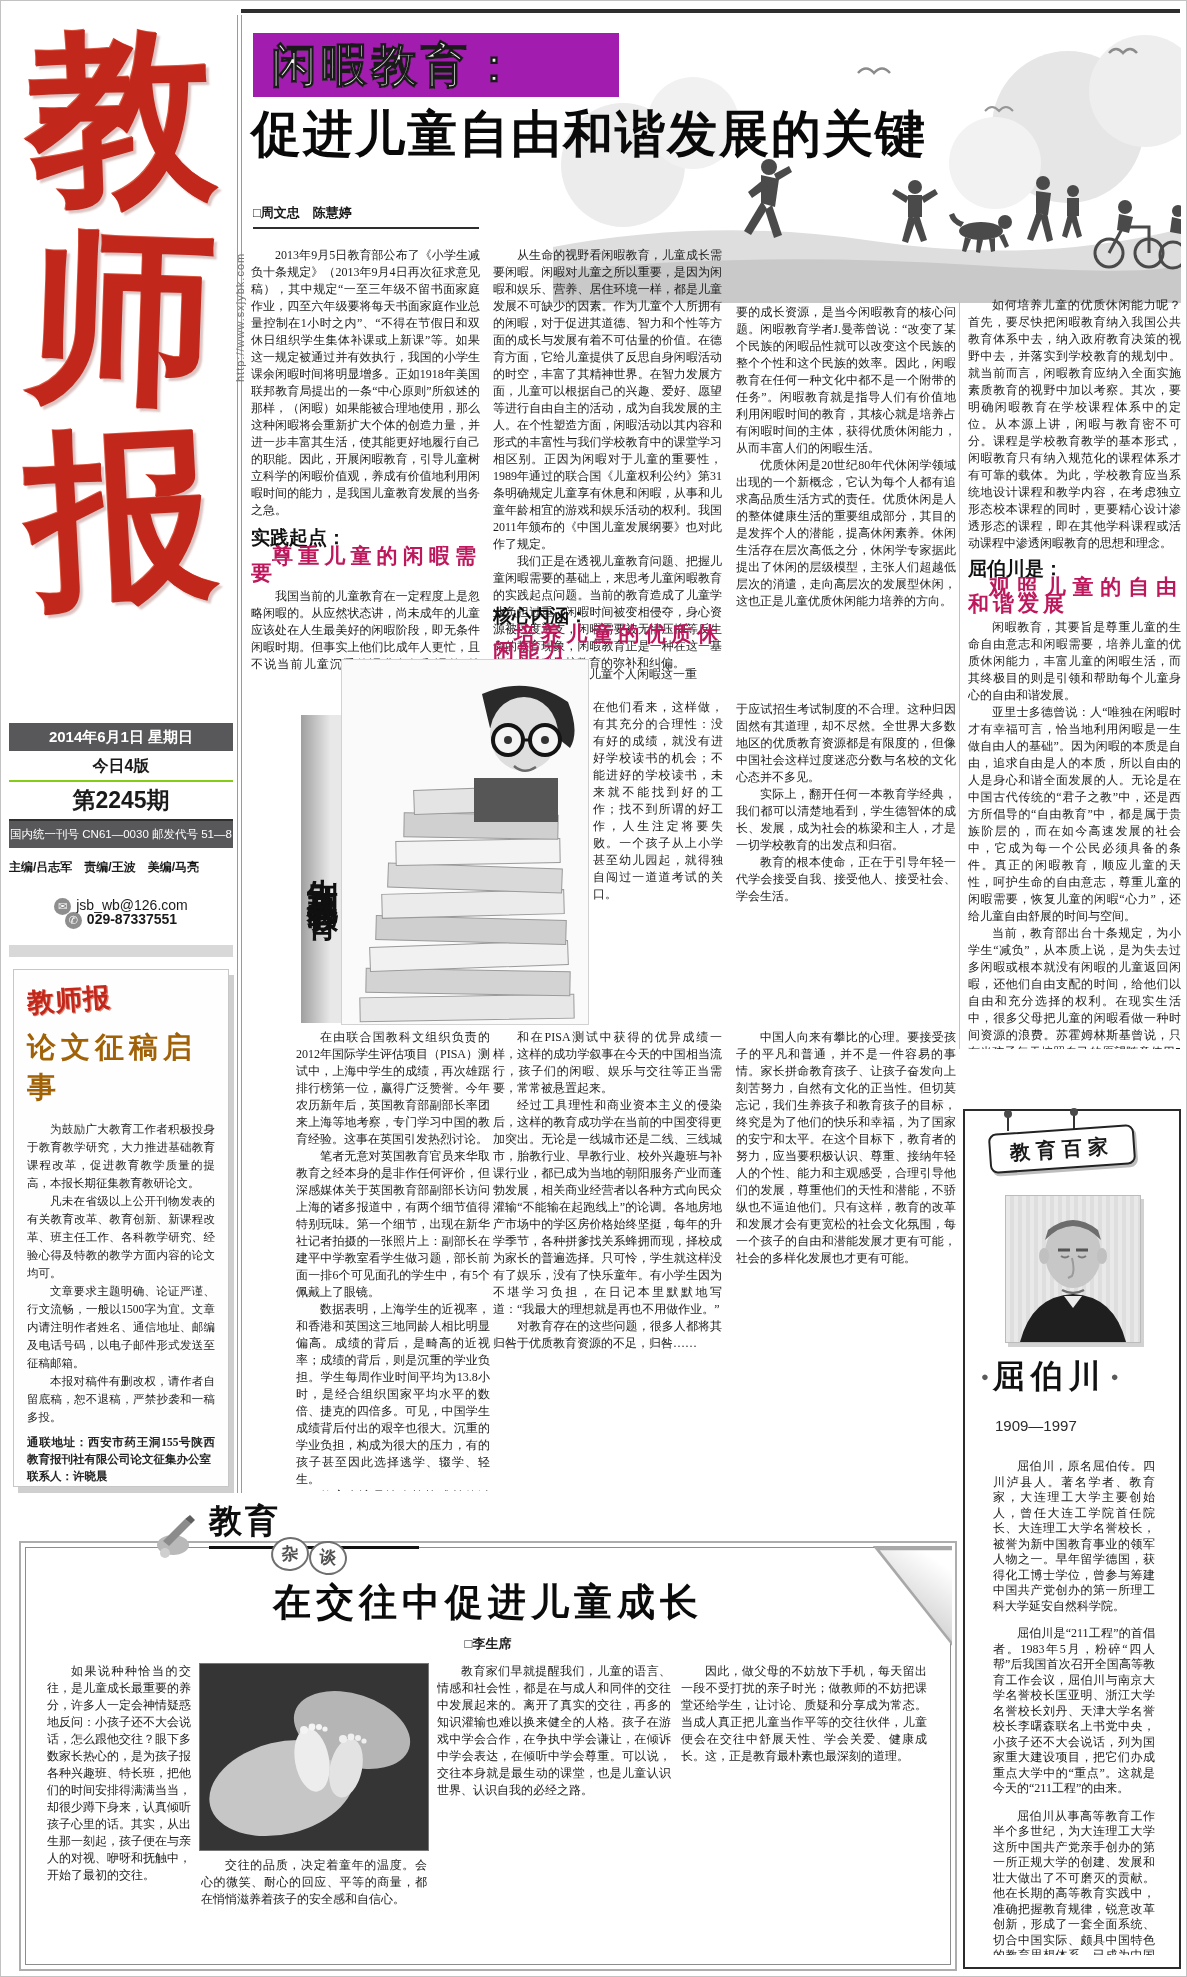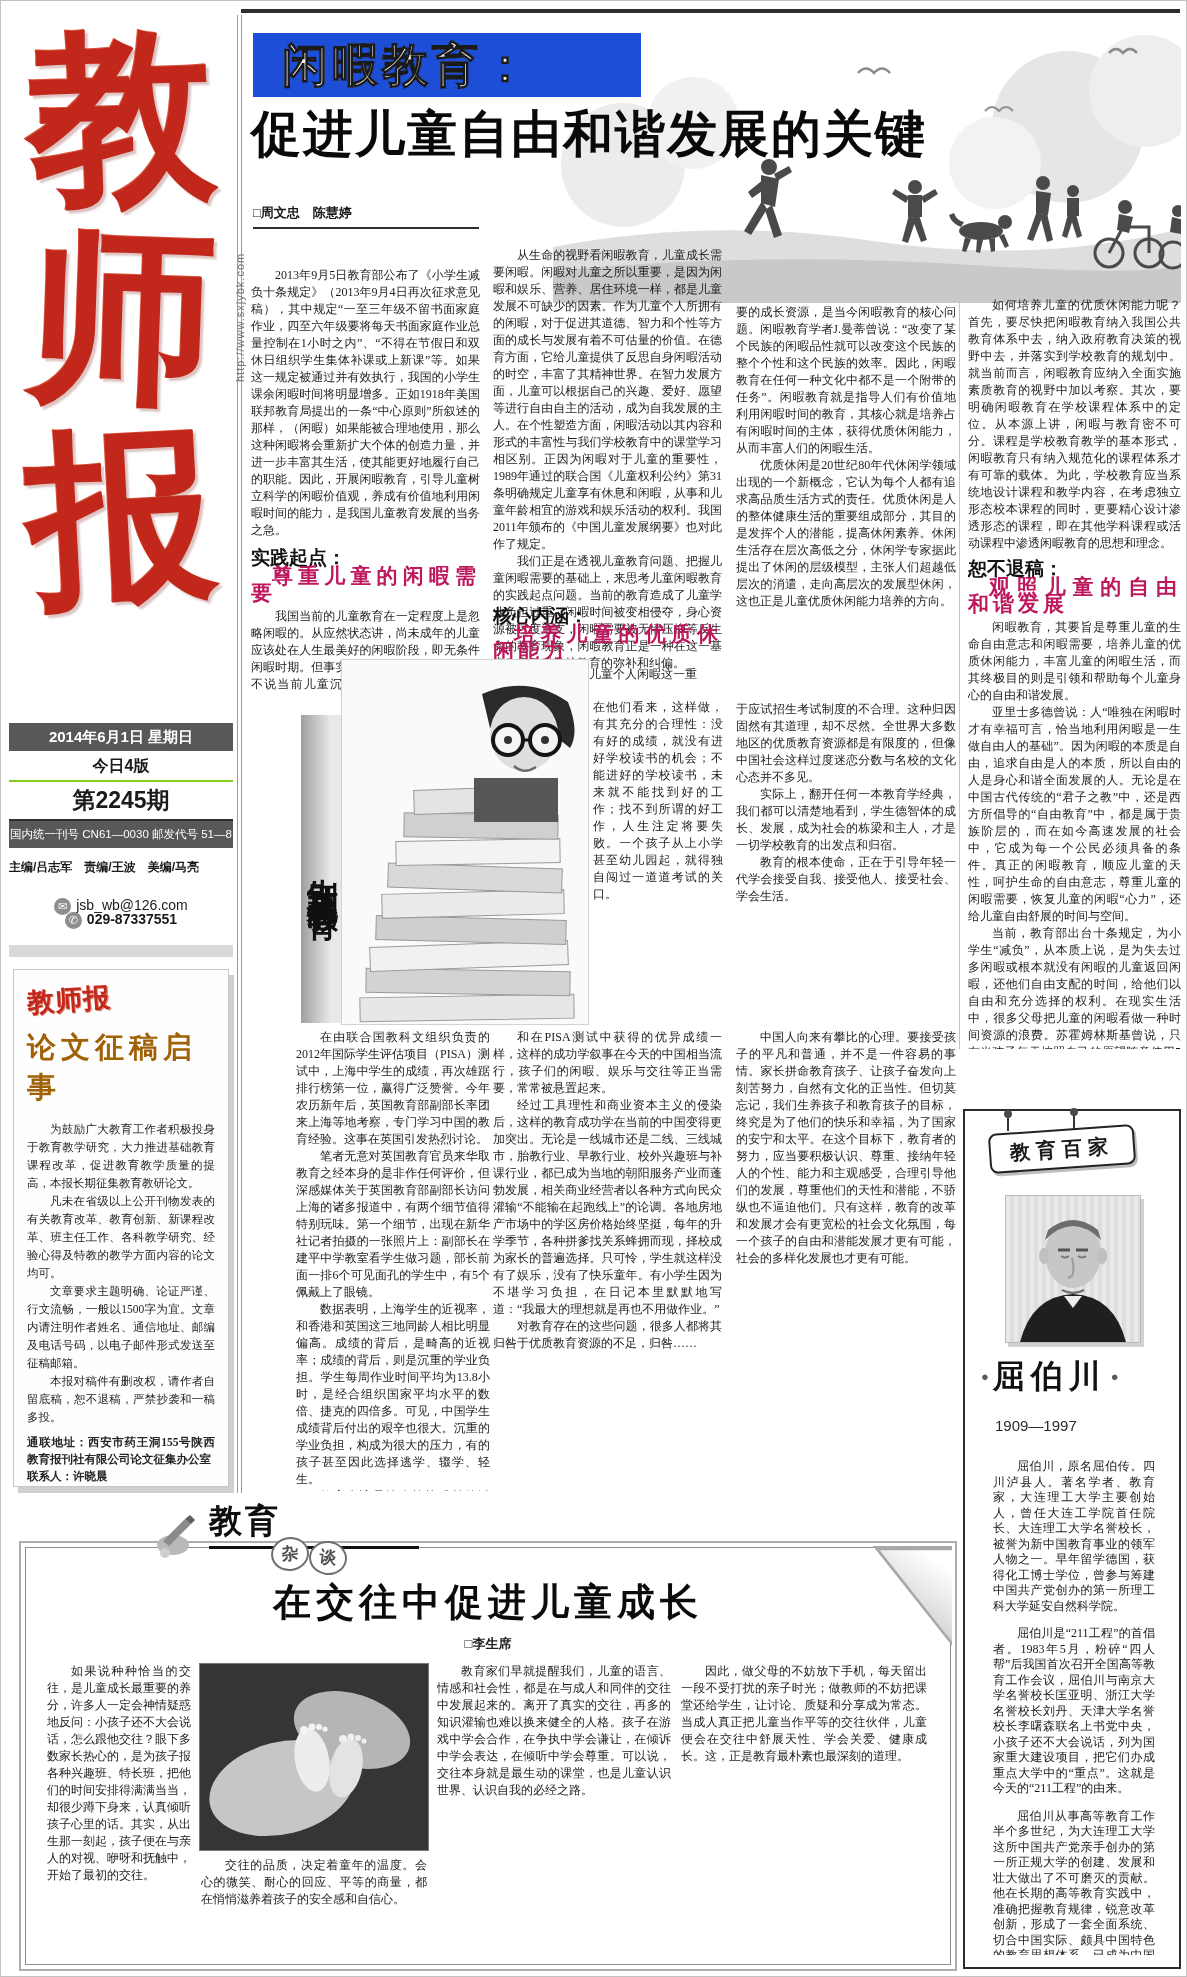--- a/index.html
+++ b/index.html
@@ -23,22 +23,22 @@
   .contact-ic{display:inline-block;width:17px;height:17px;border-radius:50%;background:#8e8e8e;color:#fff;
               font-size:11px;line-height:17px;text-align:center;vertical-align:middle;margin-right:5px;}
   
   .solic{background:#fefefe;border:1px solid #c7c7c7;box-shadow:5px 6px 0 #cfcfcf;box-sizing:border-box;padding:12px 13px;overflow:hidden;}
   .solic-logo{font-size:27px;font-weight:900;color:#c1271b;transform:rotate(-4deg);display:inline-block;letter-spacing:1px;
               text-shadow:1px 1px 0 #e0826f;}
   .solic-title{font-size:29px;font-weight:bold;color:#a16207;letter-spacing:5px;margin:10px 0 12px 0;}
   .solic p{margin:0;text-indent:2em;font-size:11.5px;line-height:18px;text-align:justify;color:#242424;}
   .solic .cl{font-weight:bold;text-indent:0;line-height:17px;}
   
-  .kicker{background:#1d4ed8;color:#f4f4f4;-webkit-text-stroke:1px #1a1a1a;
-          font-size:46px;font-weight:900;letter-spacing:4px;line-height:64px;padding:0 29px;
+  .kicker{background:#a21caf;color:#f4f4f4;-webkit-text-stroke:1px #1a1a1a;
+          font-size:46px;font-weight:900;letter-spacing:4px;line-height:64px;padding:0 18px;
           font-family:"Liberation Sans","DejaVu Sans",sans-serif;}
   .main-title{font-size:50px;font-weight:900;letter-spacing:2px;color:#090909;line-height:58px;}
   .byline{font-size:13px;font-weight:bold;font-family:"Liberation Sans","DejaVu Sans",sans-serif;}
   .rule{background:#2e2e2e;}
   .colrule{background:#c4c4c4;}
   
   .vstrip{background:linear-gradient(90deg,#9f9f9f,#e8e8e8 70%);writing-mode:vertical-rl;
           font-size:31px;font-weight:900;letter-spacing:4px;color:#101010;text-align:center;
           font-family:"Liberation Serif","DejaVu Serif",serif;}
   .vbyline{writing-mode:vertical-rl;font-size:13px;font-weight:bold;color:#222;}
@@ -181,21 +181,21 @@
       </g>
     </svg>
   </div>
 
   <div class="abs kicker" style="left:252px;top:32px;min-width:330px;">闲暇教育：</div>
   <div class="abs main-title" style="left:250px;top:104px;width:930px;">促进儿童自由和谐发展的关键</div>
 
   <div class="abs byline" style="left:252px;top:203px;">□周文忠　陈慧婷</div>
   <div class="abs rule" style="left:252px;top:226px;width:226px;height:2px;"></div>
 
-  <div class="abs bt" style="left:250px;top:246px;width:229px;height:424px;margin-top:20px;">
+  <div class="abs bt" style="left:250px;top:246px;width:229px;height:424px;">
     <p>2013年9月5日教育部公布了《小学生减负十条规定》（2013年9月4日再次征求意见稿），其中规定“一至三年级不留书面家庭作业，四至六年级要将每天书面家庭作业总量控制在1小时之内”、“不得在节假日和双休日组织学生集体补课或上新课”等。如果这一规定被通过并有效执行，我国的小学生课余闲暇时间将明显增多。正如1918年美国联邦教育局提出的一条“中心原则”所叙述的那样，（闲暇）如果能被合理地使用，那么这种闲暇将会重新扩大个体的创造力量，并进一步丰富其生活，使其能更好地履行自己的职能。因此，开展闲暇教育，引导儿童树立科学的闲暇价值观，养成有价值地利用闲暇时间的能力，是我国儿童教育发展的当务之急。</p>
     <p class="seclabel" style="margin-top:10px;">实践起点：</p>
     <p class="secsub">尊重儿童的闲暇需要</p>
     <p>我国当前的儿童教育在一定程度上是忽略闲暇的。从应然状态讲，尚未成年的儿童应该处在人生最美好的闲暇阶段，即无条件闲暇时期。但事实上他们比成年人更忙，且不说当前儿童沉重的课业负担和课外“特长”、“兴趣”学习负担，甚至在幼儿园的兴趣班课表上，科目之繁多也令人吃惊！儿童的闲暇时间已严重受到成人的挤压，教育已简化为知识储存、技能训练，忽略了儿童闲暇需要。正因为对闲暇的忽略，我国的儿童教育并不承担闲暇教育的功能。</p>
   </div>
 
   <div class="abs bt" style="left:492px;top:246px;width:229px;height:450px;">
     <p>从生命的视野看闲暇教育，儿童成长需要闲暇。闲暇对儿童之所以重要，是因为闲暇和娱乐、营养、居住环境一样，都是儿童发展不可缺少的因素。作为儿童个人所拥有的闲暇，对于促进其道德、智力和个性等方面的成长与发展有着不可估量的价值。在德育方面，它给儿童提供了反思自身闲暇活动的时空，丰富了其精神世界。在智力发展方面，儿童可以根据自己的兴趣、爱好、愿望等进行自由自主的活动，成为自我发展的主人。在个性塑造方面，闲暇活动以其内容和形式的丰富性与我们学校教育中的课堂学习相区别。正因为闲暇对于儿童的重要性，1989年通过的联合国《儿童权利公约》第31条明确规定儿童享有休息和闲暇，从事和儿童年龄相宜的游戏和娱乐活动的权利。我国2011年颁布的《中国儿童发展纲要》也对此作了规定。</p>
     <p>我们正是在透视儿童教育问题、把握儿童闲暇需要的基础上，来思考儿童闲暇教育的实践起点问题。当前的教育造成了儿童学业负担过重，闲暇时间被变相侵夺，身心资源被过度透支，闲暇需要被无情压抑等反生命的教育现象，闲暇教育正是一种在这一基点上主动对学校教育的弥补和纠偏。</p>
   </div>
@@ -207,21 +207,21 @@
 
   <div class="abs bt" style="left:735px;top:303px;width:220px;height:390px;">
     <p style="text-indent:0;">要的成长资源，是当今闲暇教育的核心问题。闲暇教育学者J.曼蒂曾说：“改变了某个民族的闲暇品性就可以改变这个民族的整个个性和这个民族的效率。因此，闲暇教育在任何一种文化中都不是一个附带的任务”。闲暇教育就是指导人们有价值地利用闲暇时间的教育，其核心就是培养占有闲暇时间的主体，获得优质休闲能力，从而丰富人们的闲暇生活。</p>
     <p>优质休闲是20世纪80年代休闲学领域出现的一个新概念，它认为每个人都有追求高品质生活方式的责任。优质休闲是人的整体健康生活的重要组成部分，其目的是发挥个人的潜能，提高休闲素养。休闲生活存在层次高低之分，休闲学专家据此提出了休闲的层级模型，主张人们超越低层次的消遣，走向高层次的发展型休闲，这也正是儿童优质休闲能力培养的方向。</p>
   </div>
 
   <div class="abs colrule" style="left:958px;top:300px;width:1px;height:748px;"></div>
 
   <div class="abs bt" style="left:967px;top:296px;width:213px;height:752px;">
     <p>如何培养儿童的优质休闲能力呢？首先，要尽快把闲暇教育纳入我国公共教育体系中去，纳入政府教育决策的视野中去，并落实到学校教育的规划中。就当前而言，闲暇教育应纳入全面实施素质教育的视野中加以考察。其次，要明确闲暇教育在学校课程体系中的定位。从本源上讲，闲暇与教育密不可分。课程是学校教育教学的基本形式，闲暇教育只有纳入规范化的课程体系才有可靠的载体。为此，学校教育应当系统地设计课程和教学内容，在考虑独立形态校本课程的同时，更要精心设计渗透形态的课程，即在其他学科课程或活动课程中渗透闲暇教育的思想和理念。</p>
-    <p class="seclabel" style="margin-top:8px;">恕不退稿：</p>
+    <p class="seclabel" style="margin-top:8px;">屈伯川是：</p>
     <p class="secsub">观照儿童的自由和谐发展</p>
     <p>闲暇教育，其要旨是尊重儿童的生命自由意志和闲暇需要，培养儿童的优质休闲能力，丰富儿童的闲暇生活，而其终极目的则是引领和帮助每个儿童身心的自由和谐发展。</p>
     <p>亚里士多德曾说：人“唯独在闲暇时才有幸福可言，恰当地利用闲暇是一生做自由人的基础”。因为闲暇的本质是自由，追求自由是人的本质，所以自由的人是身心和谐全面发展的人。无论是在中国古代传统的“君子之教”中，还是西方所倡导的“自由教育”中，都是属于贵族阶层的，而在如今高速发展的社会中，它成为每一个公民必须具备的条件。真正的闲暇教育，顺应儿童的天性，呵护生命的自由意志，尊重儿童的闲暇需要，恢复儿童的闲暇“心力”，还给儿童自由舒展的时间与空间。</p>
     <p>当前，教育部出台十条规定，为小学生“减负”，从本质上说，是为失去过多闲暇或根本就没有闲暇的儿童返回闲暇，还他们自由支配的时间，给他们以自由和充分选择的权利。在现实生活中，很多父母把儿童的闲暇看做一种时间资源的浪费。苏霍姆林斯基曾说，只有当孩子每天按照自己的愿望随意使用5—7小时的空余时间，才有可能培养出聪明、全面发展的人。正是在这层意义上，我们认为闲暇教育是促进儿童自由和谐发展的关键环节，儿童的自由和谐发展是闲暇教育的终极追求。</p>
   </div>
 
   <div class="abs vstrip" style="left:300px;top:714px;width:42px;height:308px;">告别功利化的教育</div>
   <div class="abs vbyline" style="left:350px;top:934px;height:90px;">□程福财</div>
 
   <div class="abs photo-frame" style="left:340px;top:658px;width:246px;height:364px;">

